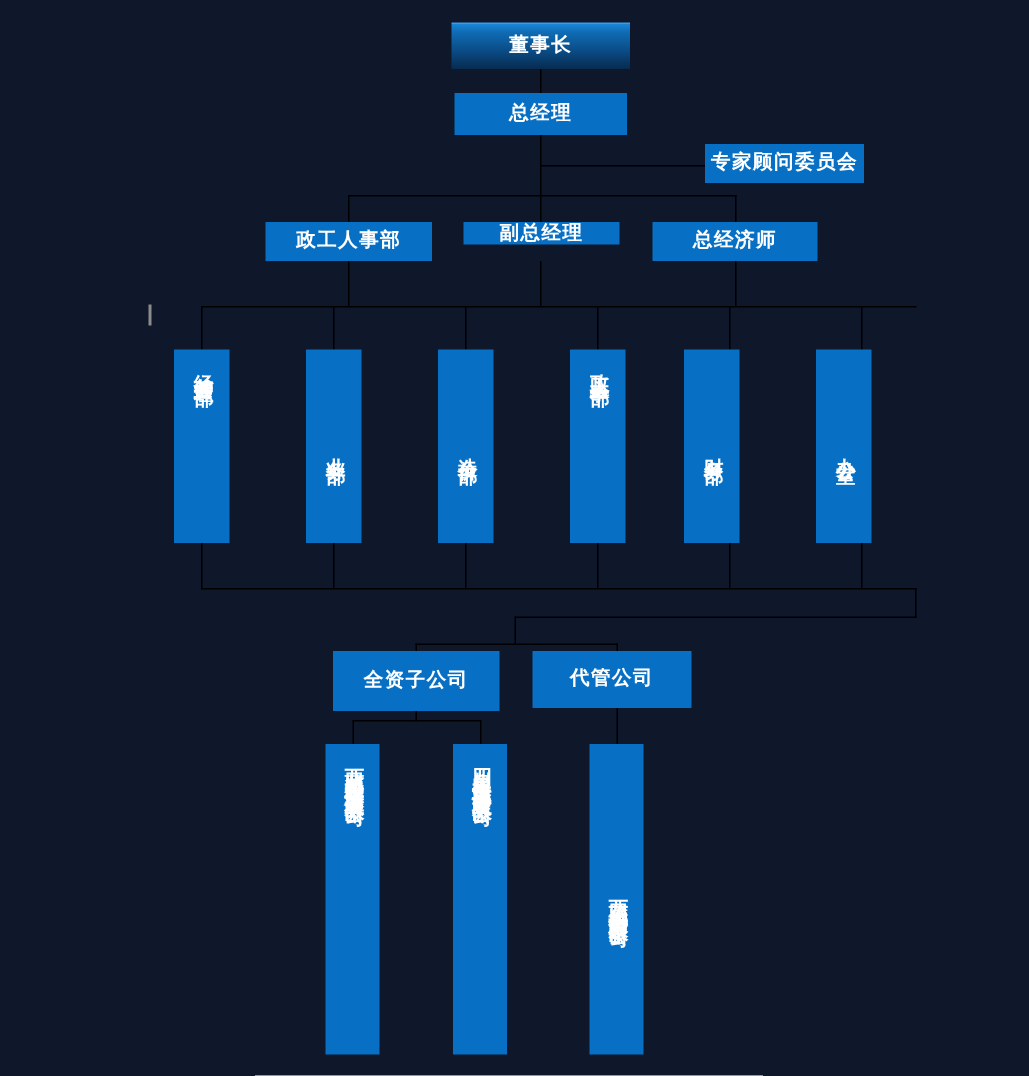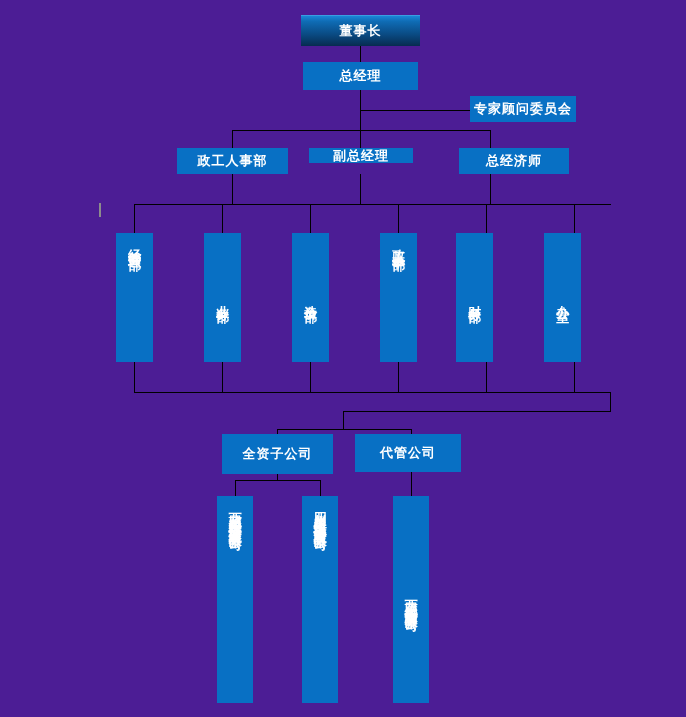--- a/index.html
+++ b/index.html
@@ -8,21 +8,21 @@
     padding: 0;
     background: #ffffff;
   }
   body {
     font-family: "DejaVu Sans", "Liberation Sans", sans-serif;
   }
   #chart-root {
     position: relative;
     width: 686px;
     height: 717px;
-    background: #4c1d95;
+    background: #0f172a;
     overflow: hidden;
   }
   
   .node {
     position: absolute;
     box-sizing: border-box;
     background: #0870c4;
     color: #ffffff;
     display: flex;
     align-items: center;
@@ -123,21 +123,21 @@
   <div class="node gradient" style="left:301px; top:15px; width:119px; height:31px;">董事长</div>
 
   <div class="node" style="left:303px; top:62px; width:115px; height:28px;">总经理</div>
 
   <div class="node" style="left:470px; top:96px; width:106px; height:26px;">专家顾问委员会</div>
 
   <div class="node" style="left:177px; top:148px; width:111px; height:26px;">政工人事部</div>
 
   <div class="node" style="left:309px; top:148px; width:104px; height:15px;">副总经理</div>
 
-  <div class="node" style="left:435px; top:148px; width:110px; height:26px;margin-left:24px;">总经济师</div>
+  <div class="node" style="left:435px; top:148px; width:110px; height:26px;">总经济师</div>
 
   <div class="node vertical" style="left:116px; top:233px; width:37px; height:129px;">经营管理部</div>
 
   <div class="node vertical center-v" style="left:204px; top:233px; width:37px; height:129px;">业务部</div>
 
   <div class="node vertical center-v" style="left:292px; top:233px; width:37px; height:129px;">造价部</div>
 
   <div class="node vertical" style="left:380px; top:233px; width:37px; height:129px;">政工人事部</div>
 
   <div class="node vertical center-v" style="left:456px; top:233px; width:37px; height:129px;">财务部</div>

